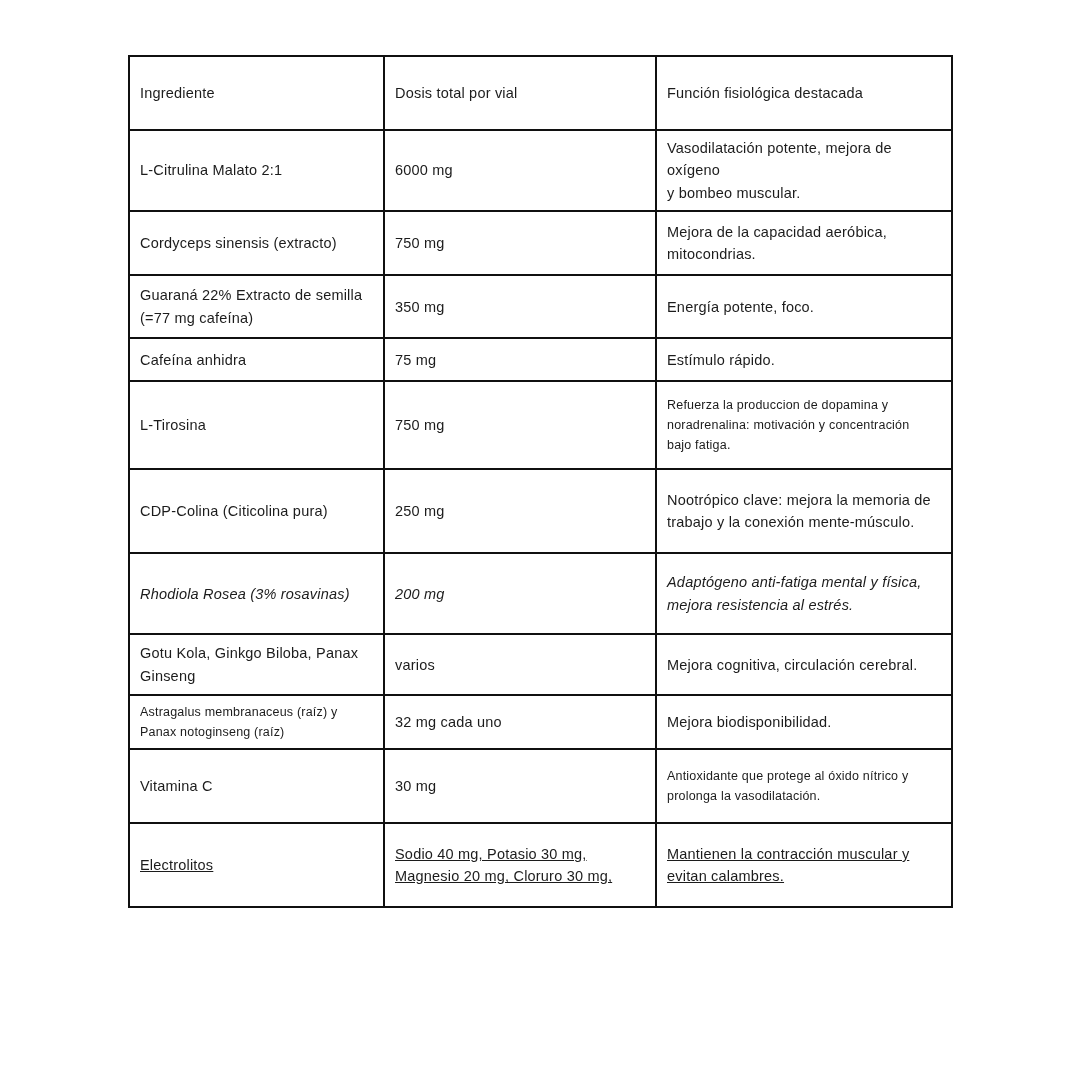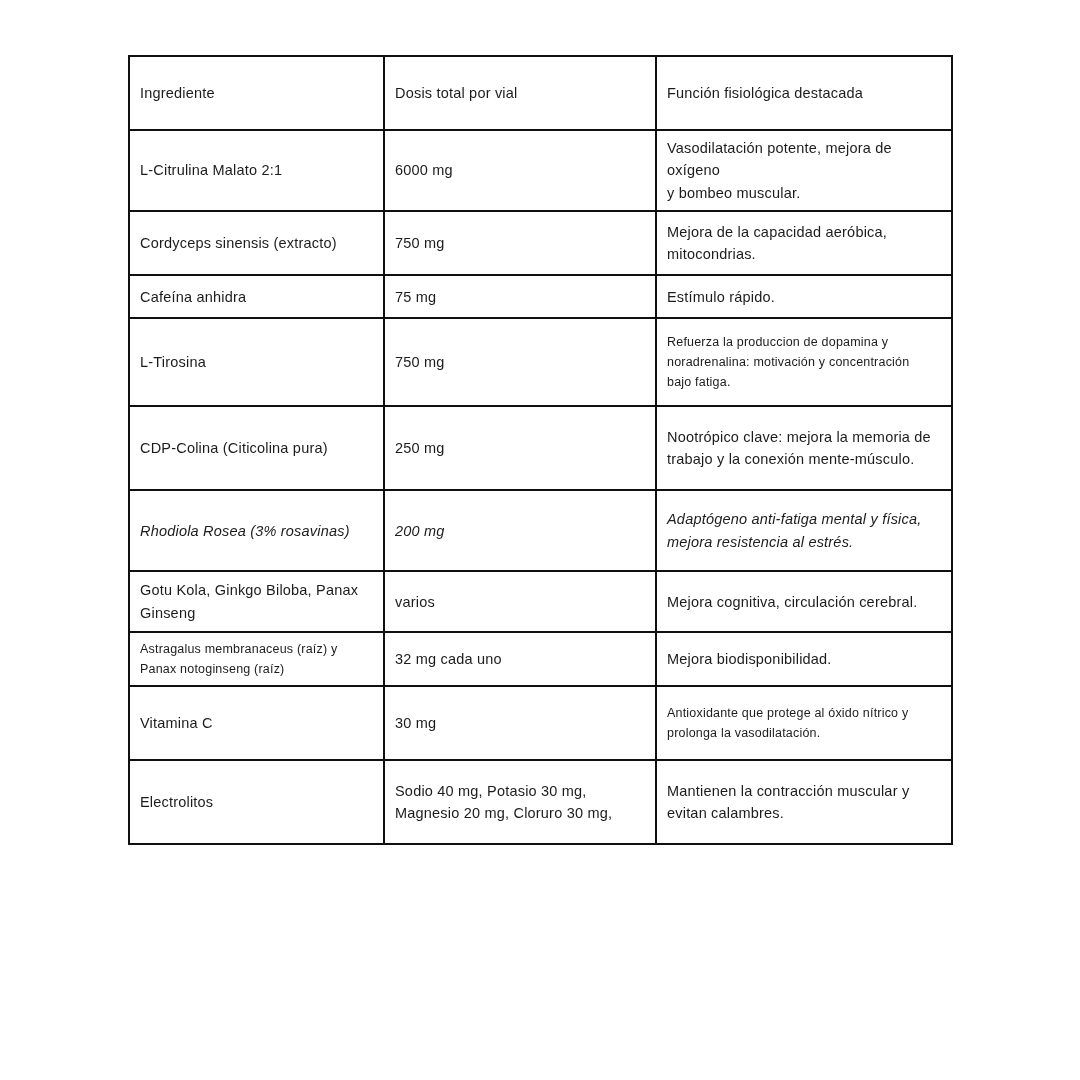--- a/index.html
+++ b/index.html
@@ -69,20 +69,26 @@
           <td>6000 mg</td>
           <td>Vasodilatación potente, mejora de oxígeno
 y bombeo muscular.</td>
         </tr>
         <tr style="height: 64px; margin-top: 36px;">
           <td>Cordyceps sinensis (extracto)</td>
           <td>750 mg</td>
           <td>Mejora de la capacidad aeróbica,
 mitocondrias.</td>
         </tr>
+        <tr style="height: 63px;">
+          <td>Guaraná 22% Extracto de semilla
+(=77 mg cafeína)</td>
+          <td>350 mg</td>
+          <td>Energía potente, foco.</td>
+        </tr>
         <tr style="height: 43px;">
           <td>Cafeína anhidra</td>
           <td>75 mg</td>
           <td>Estímulo rápido.</td>
         </tr>
         <tr style="height: 88px;">
           <td>L-Tirosina</td>
           <td>750 mg</td>
           <td class="small">Refuerza la produccion de dopamina y
 noradrenalina: motivación y concentración
@@ -111,21 +117,21 @@
 Panax notoginseng (raíz)</td>
           <td>32 mg cada uno</td>
           <td>Mejora biodisponibilidad.</td>
         </tr>
         <tr style="height: 74px;">
           <td>Vitamina C</td>
           <td>30 mg</td>
           <td class="small">Antioxidante que protege al óxido nítrico y
 prolonga la vasodilatación.</td>
         </tr>
-        <tr style="height: 84px;">
+        <tr style="height: 84px; text-decoration: underline;">
           <td>Electrolitos</td>
           <td>Sodio 40 mg, Potasio 30 mg,
 Magnesio 20 mg, Cloruro 30 mg,</td>
           <td>Mantienen la contracción muscular y
 evitan calambres.</td>
         </tr>
       </tbody>
   </table>
 </div>
 

